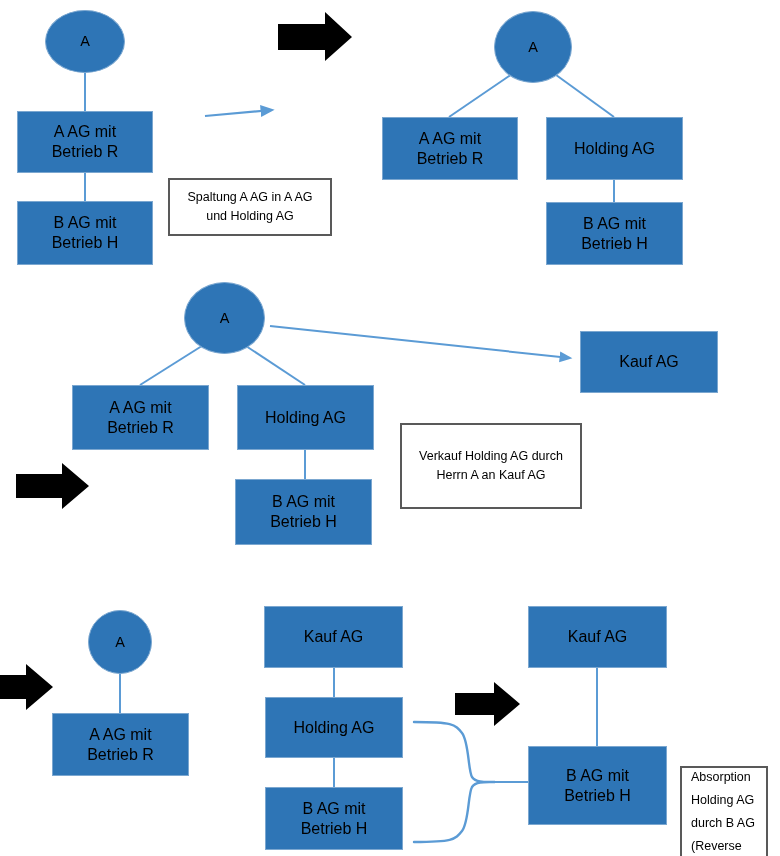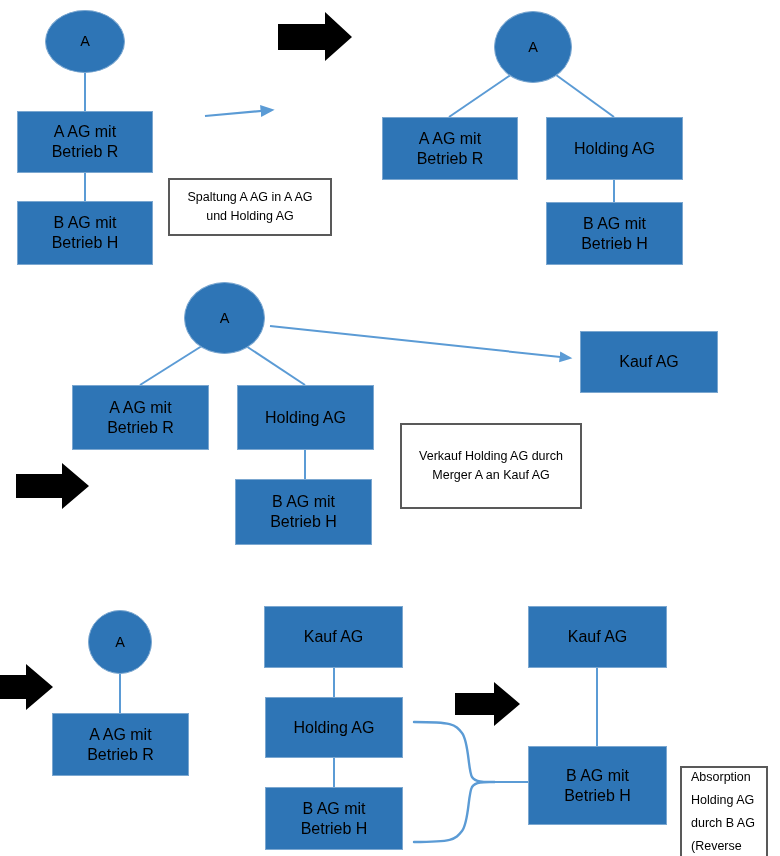--- a/index.html
+++ b/index.html
@@ -190,21 +190,21 @@
   </div>
   <div class="node" style="left:235px; top:479px; width:137px; height:66px;">
     <span>B AG mit
 Betrieb H</span>
   </div>
   <div class="node" style="left:580px; top:331px; width:138px; height:62px;">
     <span>Kauf AG</span>
   </div>
   <div class="callout" style="left:400px; top:379px; width:182px; height:86px;">
     <span>Verkauf Holding AG durch
-Merger A an Kauf AG</span>
+Herrn A an Kauf AG</span>
   </div>
 
   <div class="node circle" style="left:88px; top:610px; width:64px; height:64px;">
     <span>A</span>
   </div>
   <div class="node" style="left:52px; top:713px; width:137px; height:63px;">
     <span>A AG mit
 Betrieb R</span>
   </div>
 

